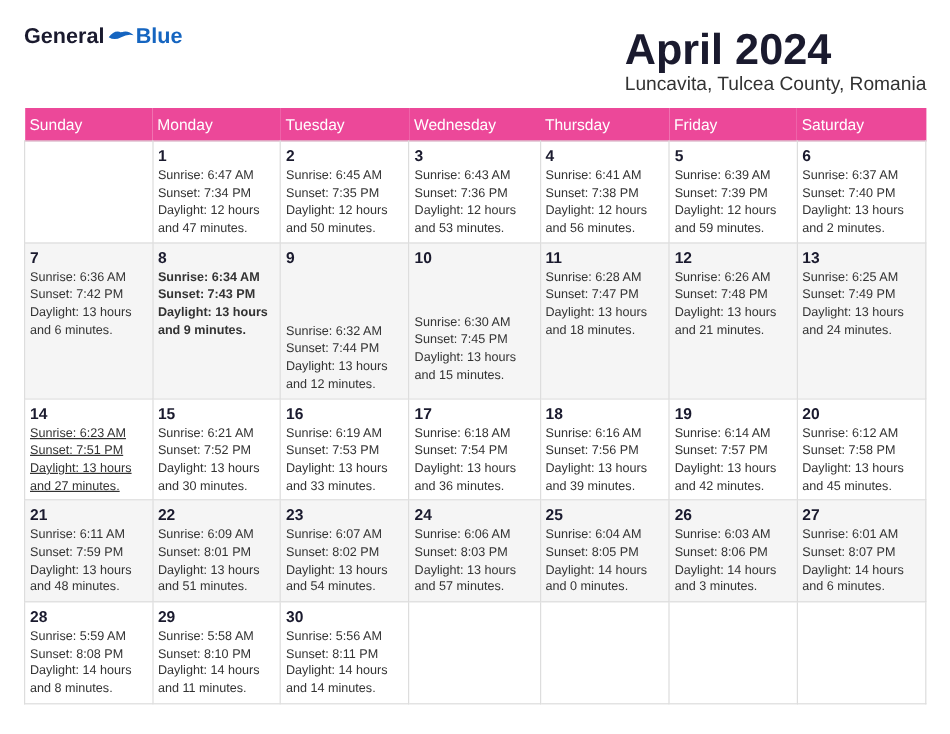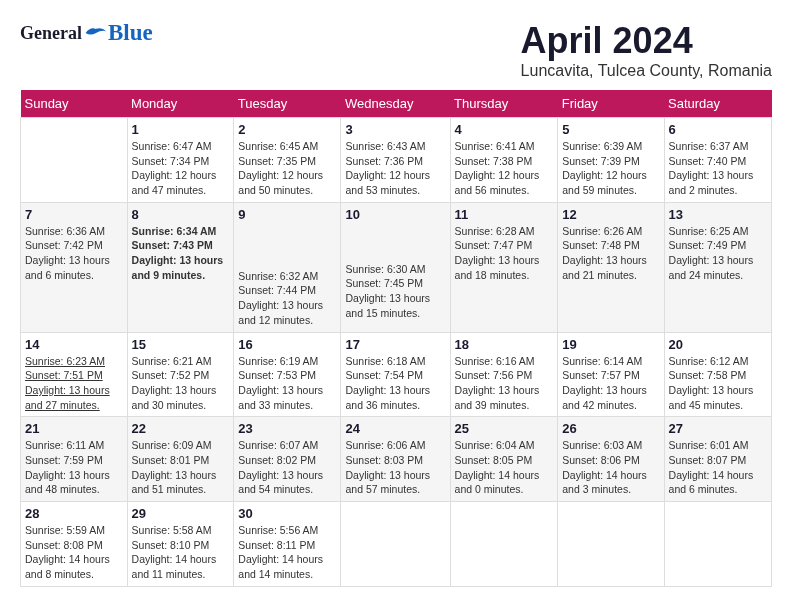--- a/index.html
+++ b/index.html
@@ -17,29 +17,28 @@
       margin-bottom: 10px;
     }
     .logo {
       display: flex;
       flex-direction: column;
       align-items: flex-start;
     }
     .logo-text {
       display: flex;
       align-items: center;
-      font-family: Liberation Serif, serif;
     }
     .logo-general {
       font-size: 18px;
       font-weight: bold;
       color: #1a1a2e;
     }
     .logo-blue {
-      font-size: 23px;
+      font-size: 18px;
       font-weight: bold;
       color: #1565c0;
     }
     .logo-bird {
       width: 24px;
       height: 20px;
       margin-left: 2px;
     }
     .title-section {
       text-align: left;
@@ -52,21 +51,21 @@
     .location {
       font-size: 16px;
       color: #333;
     }
     .calendar {
       width: 100%;
       border-collapse: collapse;
       font-size: 11px;
     }
     .calendar th {
-      background-color: #be185d;
+      background-color: #ec4899;
       color: #fff;
       padding: 6px 4px;
       text-align: left;
       font-size: 13px;
       font-weight: normal;
     }
     .calendar td {
       border: 1px solid #ddd;
       vertical-align: top;
       padding: 4px;

